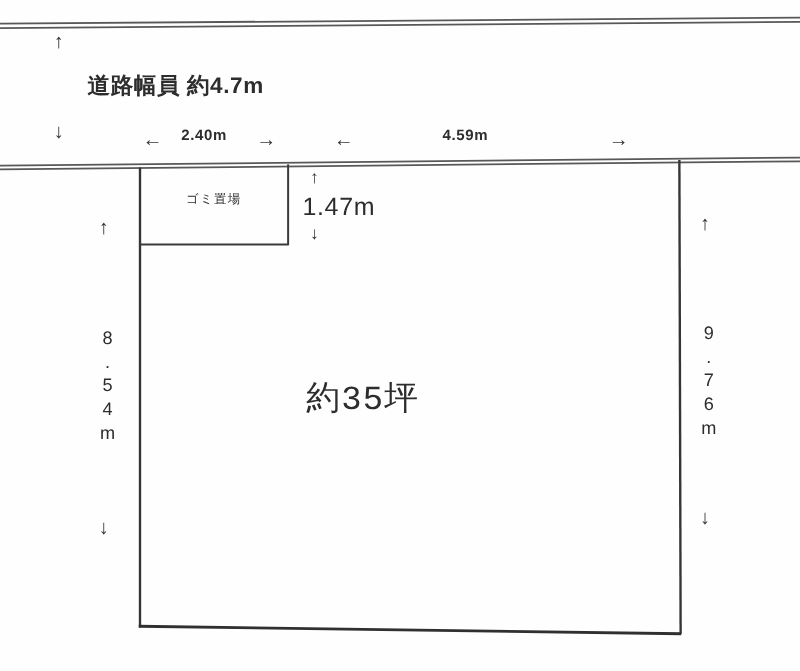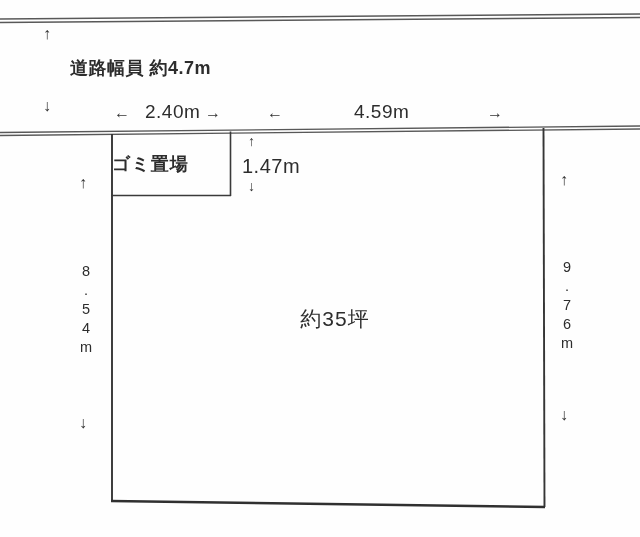--- a/index.html
+++ b/index.html
@@ -37,52 +37,54 @@
   .arrow {
     font-size: 16px;
     color: #333333;
   }
   .road-label {
     font-size: 18px;
     font-weight: 600;
     letter-spacing: 0.5px;
   }
   .dim-h {
-    font-size: 19px;
+    font-size: 12px;
     letter-spacing: 0.5px;
+    font-weight: bold;
   }
   .dim-small {
     font-size: 20px;
     letter-spacing: 0.5px;
     text-align: right;
   }
   .garbage-label {
     left: 112px;
     top: 155px;
     width: 118px;
-    text-align: left;
-    font-size: 18px;
-    font-weight: 700;
+    text-align: center;
+    font-size: 10px;
+    font-weight: 400;
     letter-spacing: 1px;
   }
   .vdim {
     writing-mode: vertical-lr;
     text-orientation: upright;
     font-size: 14.5px;
     letter-spacing: 3px;
     line-height: 22px;
   }
   .area-label {
     left: 245px;
     top: 308px;
     width: 180px;
-    text-align: center;
-    font-size: 21px;
+    text-align: left;
+    font-size: 27px;
     font-weight: 500;
     letter-spacing: 1px;
+    font-family: Liberation Mono, monospace;
   }
 </style>
 </head>
 <body>
 
 <div class="canvas">
 
   <svg class="lines-svg" viewBox="0 0 640 537">
 
     <line class="road-stroke" x1="0" y1="19" x2="640" y2="14"></line>

